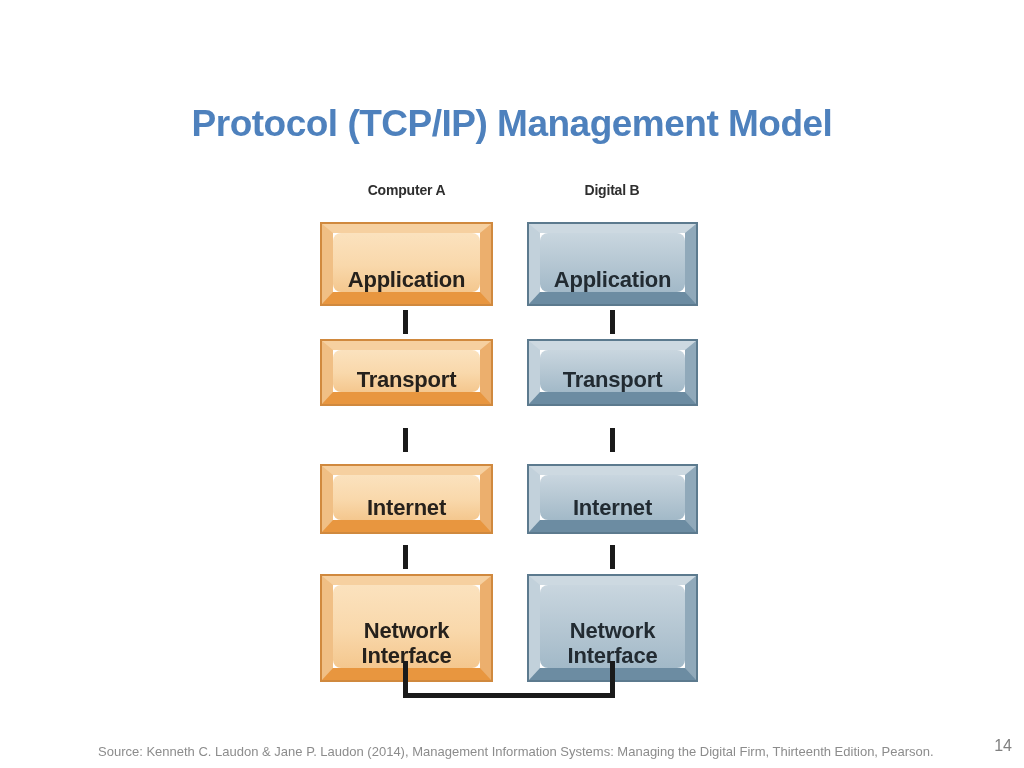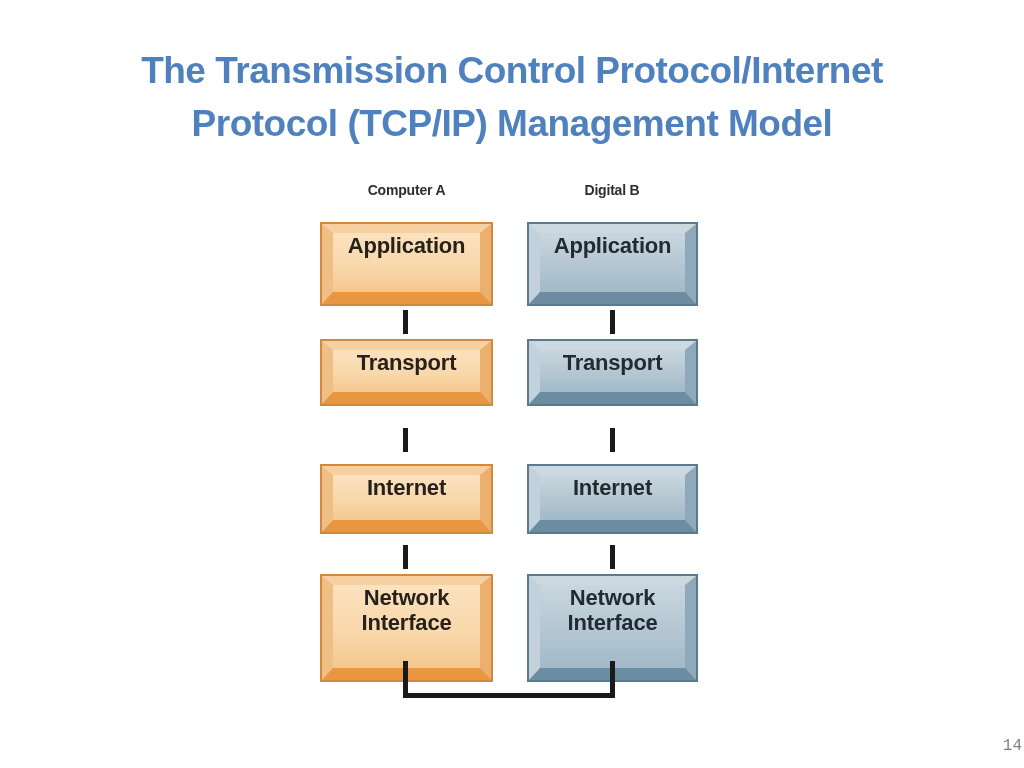--- a/index.html
+++ b/index.html
@@ -44,22 +44,23 @@
   .r3 { top:574px; height:108px; }
 
   .bevel {
     width:100%; height:100%;
     border-style:solid;
     border-top-width:9px; border-left-width:11px;
     border-right-width:11px; border-bottom-width:12px;
   }
   .face {
     width:100%; height:100%;
-    display:flex; align-items:flex-start; justify-content:center;
+    display:flex; align-items:flex-end; justify-content:center;
     text-align:center;
+    border-radius:8px;
   }
   .box-label {
     font-size:22px; font-weight:600; letter-spacing:-0.2px;
     line-height:25px; color:#26211C;
   }
 
   .box.orange { border-color:#D0893E; }
   .box.orange .bevel {
     border-top-color:#F6D0A0;
     border-left-color:#F0BF85;
@@ -96,30 +97,30 @@
     position:absolute; left:403px; top:693px;
     width:212px; height:5px; background:#1A1A1A;
   }
 
   
   .source {
     position:absolute; left:98px; top:744px;
     font-size:13px; color:#8C8C8C; letter-spacing:0;
   }
   .page-number {
-    position:absolute; right:2px; top:737px;
-    font-size:16px; color:#808080;font-family:Liberation Mono, monospace;
+    position:absolute; right:12px; top:737px;
+    font-size:16px; color:#808080;
   }
 </style>
 </head>
 <body>
 
 <div class="slide">
 
-  <h1 class="title"><span>The Transmission Control Protocol/Internet</span><br><span>Protocol (TCP/IP) Management Model</span></h1>
+  <h1 class="title"><br><span>Protocol (TCP/IP) Management Model</span></h1>
 
   <div class="col-header a">Computer A</div>
   <div class="col-header b">Digital B</div>
 
   <div class="box orange colA r0">
     <div class="bevel">
       <div class="face">
         <span class="box-label">Application</span>
       </div>
     </div>
@@ -179,15 +180,16 @@
   <div class="stub ca g1"></div>
   <div class="stub ca g2"></div>
   <div class="stub cb g0"></div>
   <div class="stub cb g1"></div>
   <div class="stub cb g2"></div>
 
   <div class="stub ca gb"></div>
   <div class="stub cb gb"></div>
   <div class="hline"></div>
 
+  <div class="source">Source: Kenneth C. Laudon &amp; Jane P. Laudon (2014), Management Information Systems: Managing the Digital Firm, Thirteenth Edition, Pearson.</div>
   <div class="page-number">14</div>
 
 </div>
 
 </body></html>

